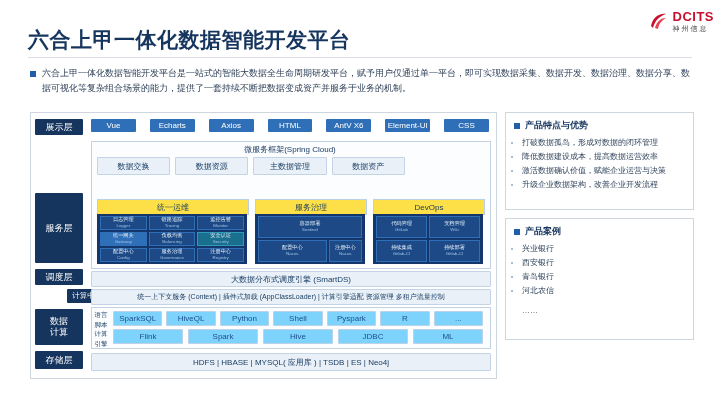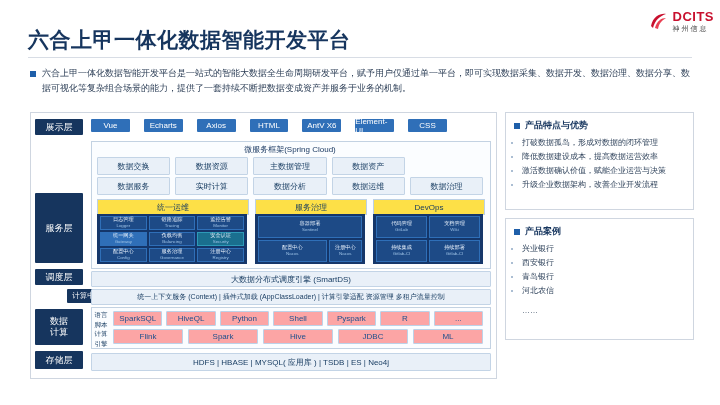--- a/index.html
+++ b/index.html
@@ -23,21 +23,21 @@
 
   
   .panel{position:absolute;left:30px;top:112px;width:465px;height:265px;border:1px solid #cfd6e0;background:#fff;}
   .lcol{position:absolute;left:0;top:0;width:56px;height:100%;}
   .lbl{position:absolute;left:4px;width:48px;background:#16355e;color:#fff;font-size:9px;display:flex;align-items:center;justify-content:center;border-radius:1px;}
   .lbl.small{font-size:7.5px;margin-left:32px;}
 
   .area{position:absolute;}
 
   .chip{display:flex;align-items:center;justify-content:center;font-size:8px;color:#fff;background:#2f6fb8;height:13px;border-radius:1px;}
-  .chip.light{background:#fca5a5;color:#1d4f8c;border:1px solid #bcd2e8;}
+  .chip.light{background:#7dd3fc;color:#1d4f8c;border:1px solid #bcd2e8;}
   .box{display:flex;align-items:center;justify-content:center;font-size:8px;color:#14395f;background:#e9f0f8;border:1px solid #c3d4e6;height:16px;border-radius:1px;}
   .hdr{display:flex;align-items:center;justify-content:center;font-size:8px;color:#14395f;background:#fde047;border:1px solid #bcd0e4;height:14px;}
 
   .framebox{position:absolute;border:1px solid #c3d2e2;background:#fbfdff;}
   .frametitle{position:absolute;font-size:8px;color:#16355e;text-align:center;}
 
   .darkbox{position:absolute;background:#14366a;}
   .cellgrid{position:absolute;display:grid;}
   .cell{background:#1d4a86;border:1px solid #2f6fb8;color:#e8f1fb;font-size:5px;display:flex;flex-direction:column;align-items:center;justify-content:center;line-height:1.15;text-align:center;}
   .cell .cn{font-size:5.2px;}
@@ -92,45 +92,38 @@
       <div class="lbl" style="top:80px;height:70px;">服务层</div>
       <div class="lbl" style="top:156px;height:16px;">调度层</div>
       <div class="lbl small" style="top:176px;height:14px;">计算中间件</div>
       <div class="lbl" style="top:196px;height:36px;flex-direction:column;line-height:11px;">
         <span>数据</span>
         <span>计算</span>
       </div>
       <div class="lbl" style="top:238px;height:18px;">存储层</div>
     </div>
 
-    <div class="area" style="left:60px;top:6px;width:356px;height:16px;display:grid;grid-template-columns:repeat(7,1fr);gap:14px;">
+    <div class="area" style="left:60px;top:6px;width:398px;height:16px;display:grid;grid-template-columns:repeat(7,1fr);gap:14px;">
       <div class="chip">Vue</div>
       <div class="chip">Echarts</div>
       <div class="chip">Axios</div>
       <div class="chip">HTML</div>
       <div class="chip">AntV X6</div>
       <div class="chip">Element-UI</div>
       <div class="chip">CSS</div>
     </div>
 
     <div class="framebox" style="left:60px;top:28px;width:398px;height:126px;"></div>
     <div class="frametitle" style="left:60px;top:31px;width:398px;">微服务框架(Spring Cloud)</div>
 
     <div class="area" style="left:66px;top:44px;width:386px;height:16px;display:grid;grid-template-columns:repeat(5,1fr);gap:5px;">
       <div class="box">数据交换</div>
       <div class="box">数据资源</div>
       <div class="box">主数据管理</div>
       <div class="box">数据资产</div>
-    </div>
-    <div class="area" style="left:66px;top:64px;width:386px;height:16px;display:grid;grid-template-columns:repeat(5,1fr);gap:5px;">
-      <div class="box">数据服务</div>
-      <div class="box">实时计算</div>
-      <div class="box">数据分析</div>
-      <div class="box">数据运维</div>
-      <div class="box">数据治理</div>
     </div>
 
     <div class="hdr" style="position:absolute;left:66px;top:86px;width:150px;">统一运维</div>
     <div class="darkbox" style="left:66px;top:101px;width:150px;height:50px;"></div>
     <div class="cellgrid" style="left:69px;top:103px;width:144px;height:46px;grid-template-columns:repeat(3,1fr);grid-template-rows:repeat(3,1fr);gap:2px;">
       <div class="cell">
           <span class="cn">日志管理</span>
           <span class="en">Logger</span>
         </div>
       <div class="cell">

